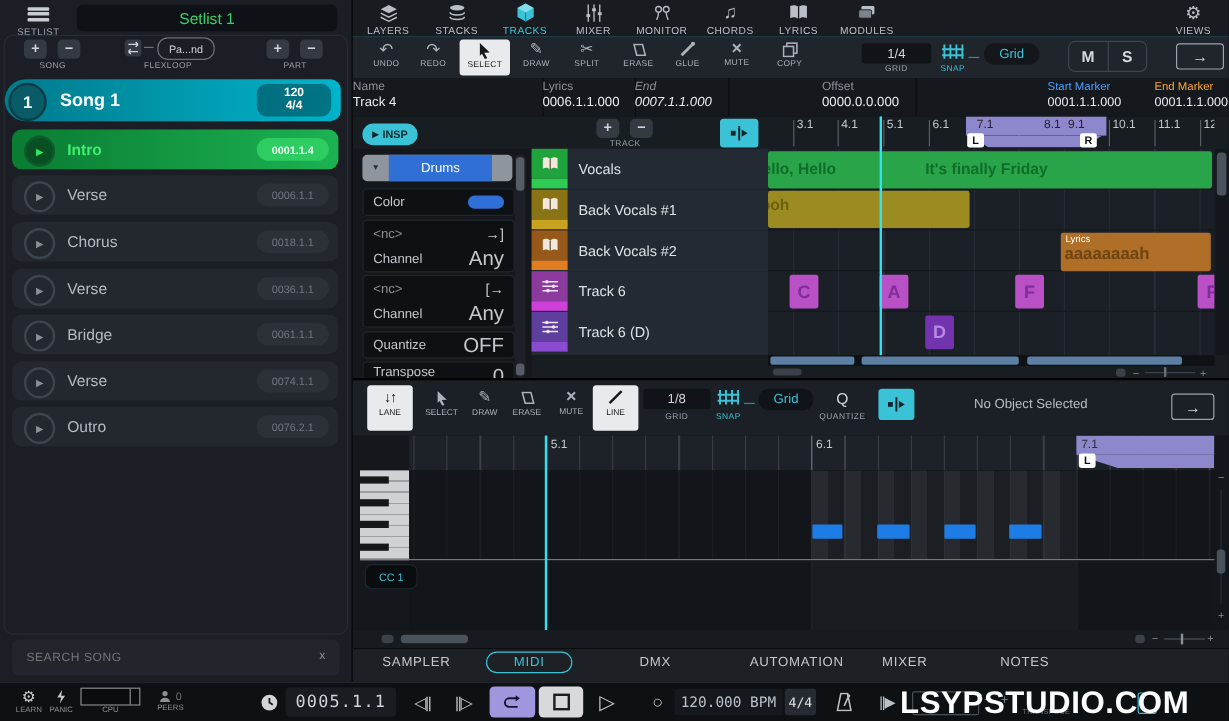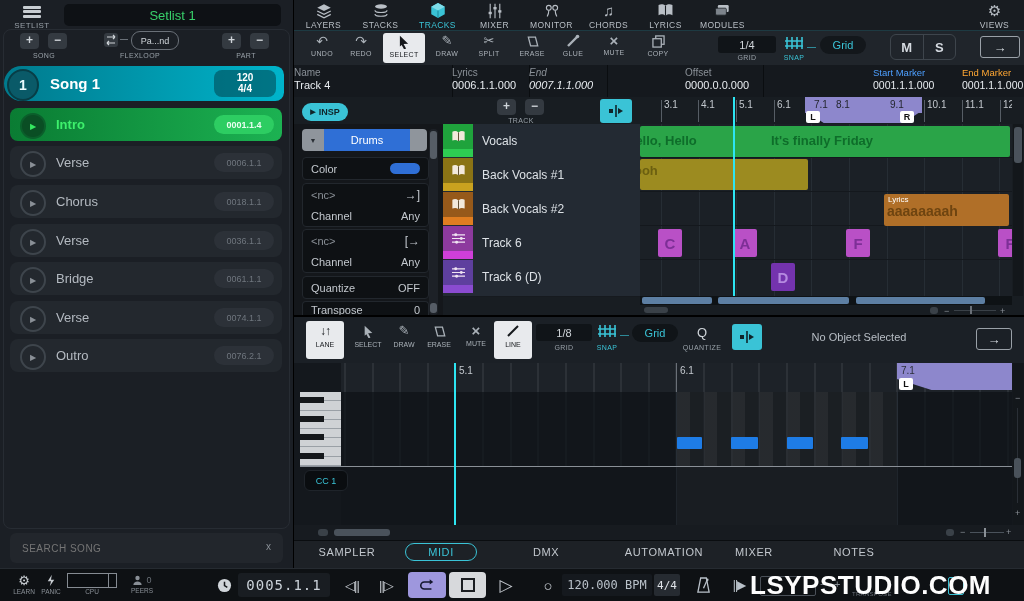--- a/index.html
+++ b/index.html
@@ -28,21 +28,21 @@
   .tab.active{color:#3ac3d6;}
   .tool{position:absolute;top:33px;width:42px;height:30px;text-align:center;color:#aab1b8;}
   .tool .tl{font-size:7px;margin-top:1px;letter-spacing:.3px;}
   .tool.selbox{background:#e8eaed;border-radius:3px;color:#15181c;}
   .tool.selbox .tl{color:#15181c;}
   .infocol{position:absolute;top:65px;height:32px;border-right:1px solid #0a0d10;text-align:left;}
   .infocol .k{font-size:10px;color:#8a9097;margin-top:2px;}
   .infocol .v{font-size:11px;color:#e8ecf0;margin-top:1px;}
   .insp-row{position:absolute;left:302px;width:125px;background:#0e1114;border-radius:4px;border:1px solid #22272d;color:#c3c8ce;}
   .insp-row .rl{position:absolute;left:8px;top:0;height:100%;display:flex;align-items:center;font-size:11px;}
-  .insp-row .rv{position:absolute;right:8px;top:0;height:100%;display:flex;align-items:center;font-size:11px;}
+  .insp-row .rv{position:absolute;right:8px;top:0;height:100%;display:flex;align-items:center;font-size:17px;}
   .trackrow{position:absolute;left:443px;width:197px;height:34px;background:#232a33;border-bottom:1px solid #161a1f;}
   .ticon{position:absolute;left:0;top:0;width:30px;height:25px;}
   .tstrip{position:absolute;left:0;top:25px;width:30px;height:8px;}
   .tname{position:absolute;left:39px;top:0;height:33px;display:flex;align-items:center;font-size:12px;color:#dce1e6;}
   .clip-letter{position:absolute;width:24px;height:28px;border-radius:2px;font-size:15px;font-weight:bold;display:flex;align-items:center;justify-content:center;}
   .mtool{position:absolute;width:38px;height:38px;top:321px;text-align:center;color:#aab1b8;}
   .mtool .tl{font-size:7px;margin-top:0;}
   .mtool.selbox{background:#e8eaed;border-radius:3px;color:#15181c;}
   .btab{position:absolute;top:546px;font-size:11px;color:#c3c8ce;letter-spacing:.6px;text-align:center;}
   
@@ -353,21 +353,21 @@
         <div class="bar-tick" style="left:284px;"></div>
         <div class="bar-tick" style="left:322px;"></div>
         <div class="bar-tick" style="left:360px;"></div>
       <div class="abs" style="left:165px;top:0;width:117px;height:16px;background:#8d87cc;"></div>
       <div class="abs" style="left:165px;top:16px;width:117px;height:10px;background:#8d87cc;clip-path:polygon(3% 0,97% 0,84% 100%,16% 100%);"></div>
       <div class="ruler-num" style="left:24px;">3.1</div>
       <div class="ruler-num" style="left:61px;">4.1</div>
       <div class="ruler-num" style="left:99px;">5.1</div>
       <div class="ruler-num" style="left:137px;">6.1</div>
       <div class="ruler-num" style="left:174px;color:#23262e;">7.1</div>
-      <div class="ruler-num" style="left:196px;color:#23262e;">8.1</div>
+      <div class="ruler-num" style="left:230px;color:#23262e;">8.1</div>
       <div class="ruler-num" style="left:250px;color:#23262e;">9.1</div>
       <div class="ruler-num" style="left:287px;">10.1</div>
       <div class="ruler-num" style="left:325px;">11.1</div>
       <div class="ruler-num" style="left:363px;">12</div>
       <div class="ltag" style="left:166px;top:14px;">L</div>
       <div class="ltag" style="left:260px;top:14px;">R</div>
     </div>
 
     <div class="abs" style="left:0;top:124px;width:149px;height:191px;background:#14171b;"></div>
     <div class="abs" style="left:8px;top:129px;width:125px;height:22px;background:#8f959c;border-radius:4px;">

